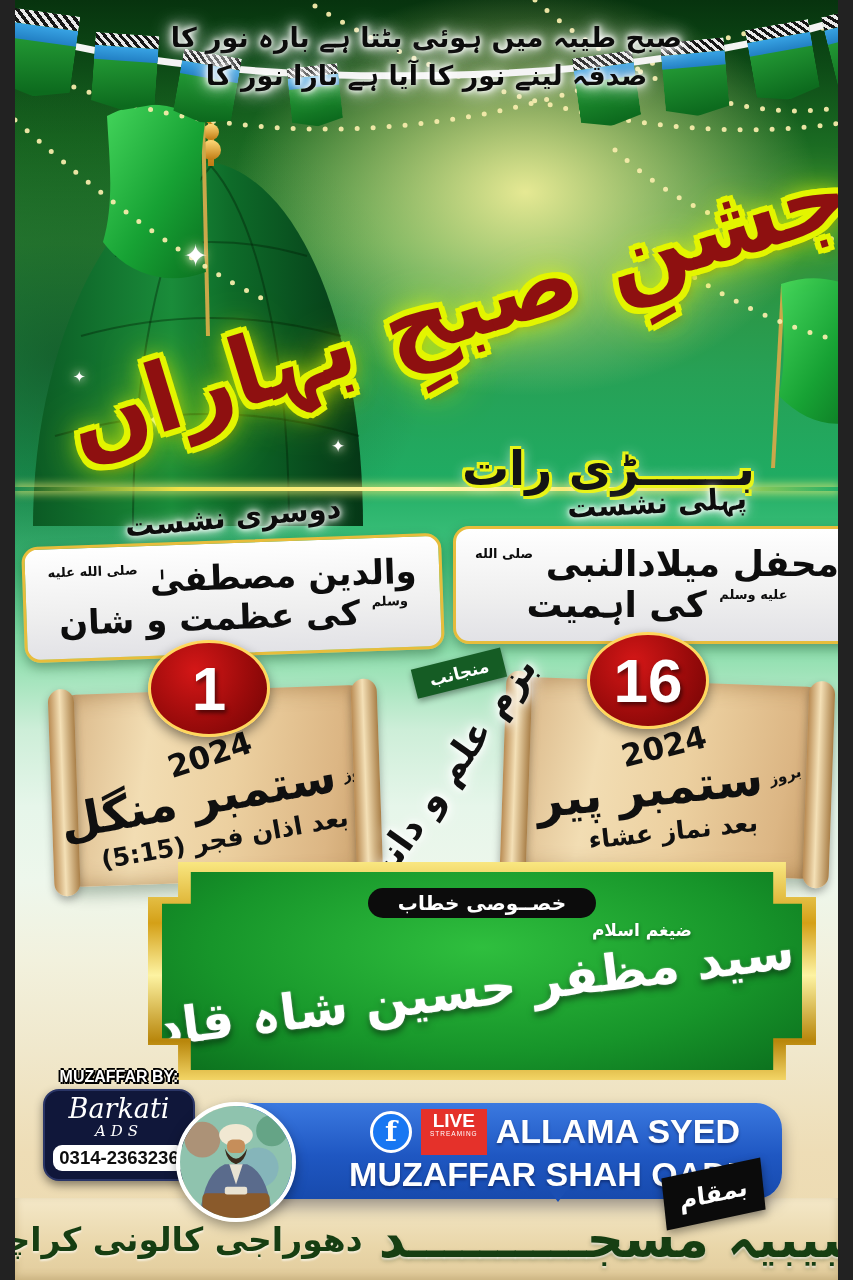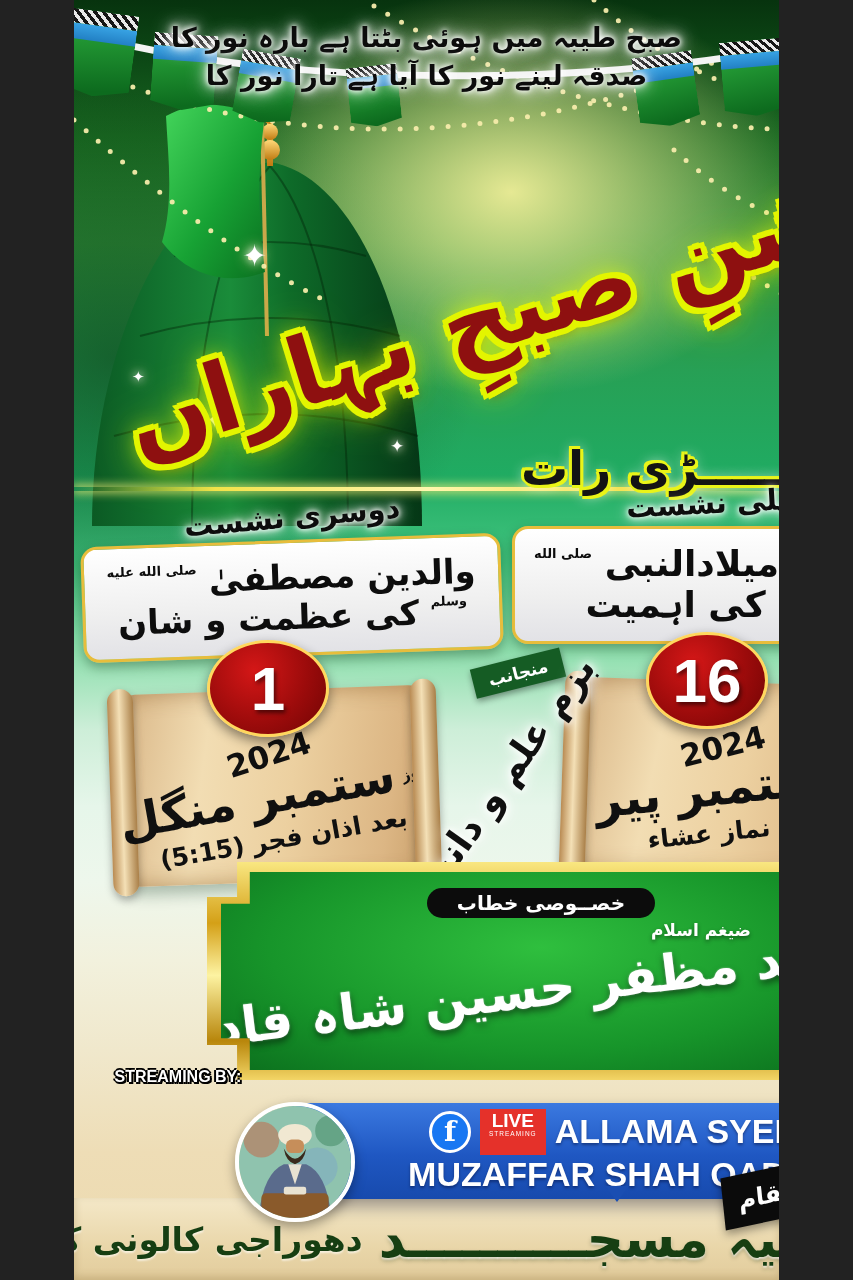--- a/index.html
+++ b/index.html
@@ -1,18 +1,18 @@
 <!DOCTYPE html>
 <html lang="ur"><head>
 <meta charset="utf-8">
 <style>
   * { margin:0; padding:0; box-sizing:border-box; }
   body { background:#222; font-family:"DejaVu Sans", sans-serif; }
   .poster{
-    position:relative; width:705px; height:1280px; margin:0 auto; overflow:hidden;
+    position:relative; width:823px; height:1280px; margin:0 auto; overflow:hidden;
     background:
       radial-gradient(ellipse 430px 300px at 62% 15%, rgba(246,242,156,.92), rgba(246,242,156,0) 68%),
       radial-gradient(ellipse 520px 400px at 6% 28%, rgba(6,48,16,.55), rgba(6,48,16,0) 70%),
       linear-gradient(180deg,
         #07330e 0%, #0d4a16 5%, #1a6a22 11%, #2f8f3a 19%, #27a055 29%,
         #20ab62 37%, #42c580 44%, #8fdfae 51%, #cdeed8 57%, #e6f6ea 63%,
         #eef7ec 69%, #f2f1dd 75%, #f0e8cc 82%, #eeddb6 90%, #ecd9ae 100%);
   }
   .abs{ position:absolute; }
   svg{ display:block; }
@@ -353,21 +353,26 @@
 
   <div class="abs frame">
     <div class="green">
       <div class="tag-pill">خصــوصی خطاب</div>
       <div class="honorific">ضیغم اسلام</div>
       <div class="speaker-name">پیر سید مظفر حسین شاہ قادری</div>
     </div>
   </div>
 
   <div class="abs designer">
-    <div class="label">STREAMING BY:</div>
+    <div class="label">MUZAFFAR BY:</div>
+    <div class="badge">
+      <div class="name">Barkati</div>
+      <div class="type">ADS</div>
+      <div class="phone">0314-2363236</div>
+    </div>
   </div>
 
   <div class="abs live-bar">
     <div class="bar-inner">
       <div class="bar-row">
         <div class="fb-circle">f</div>
         <div class="live-badge">
           <span class="live">LIVE</span>
           <span class="streaming">STREAMING</span>
         </div>

